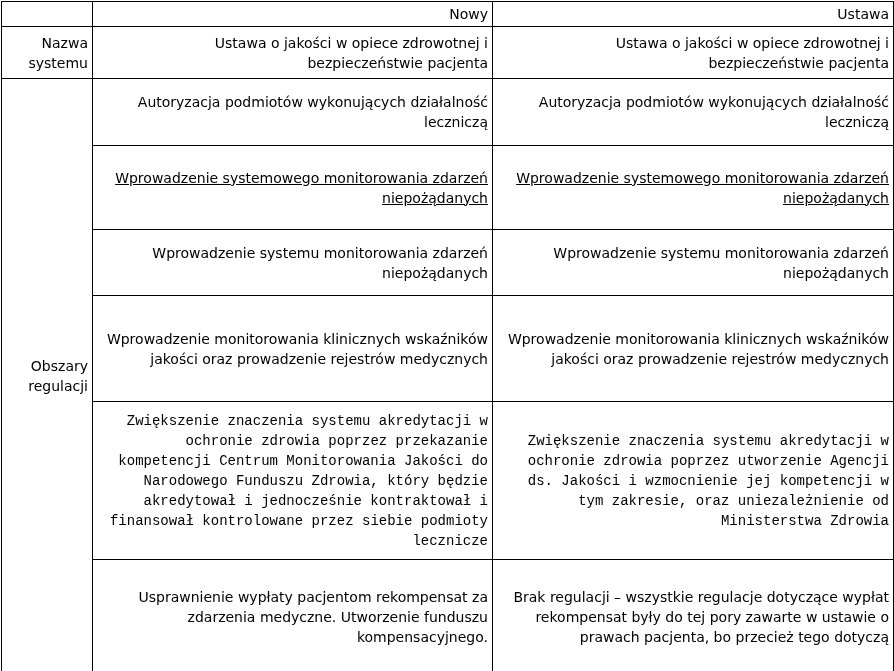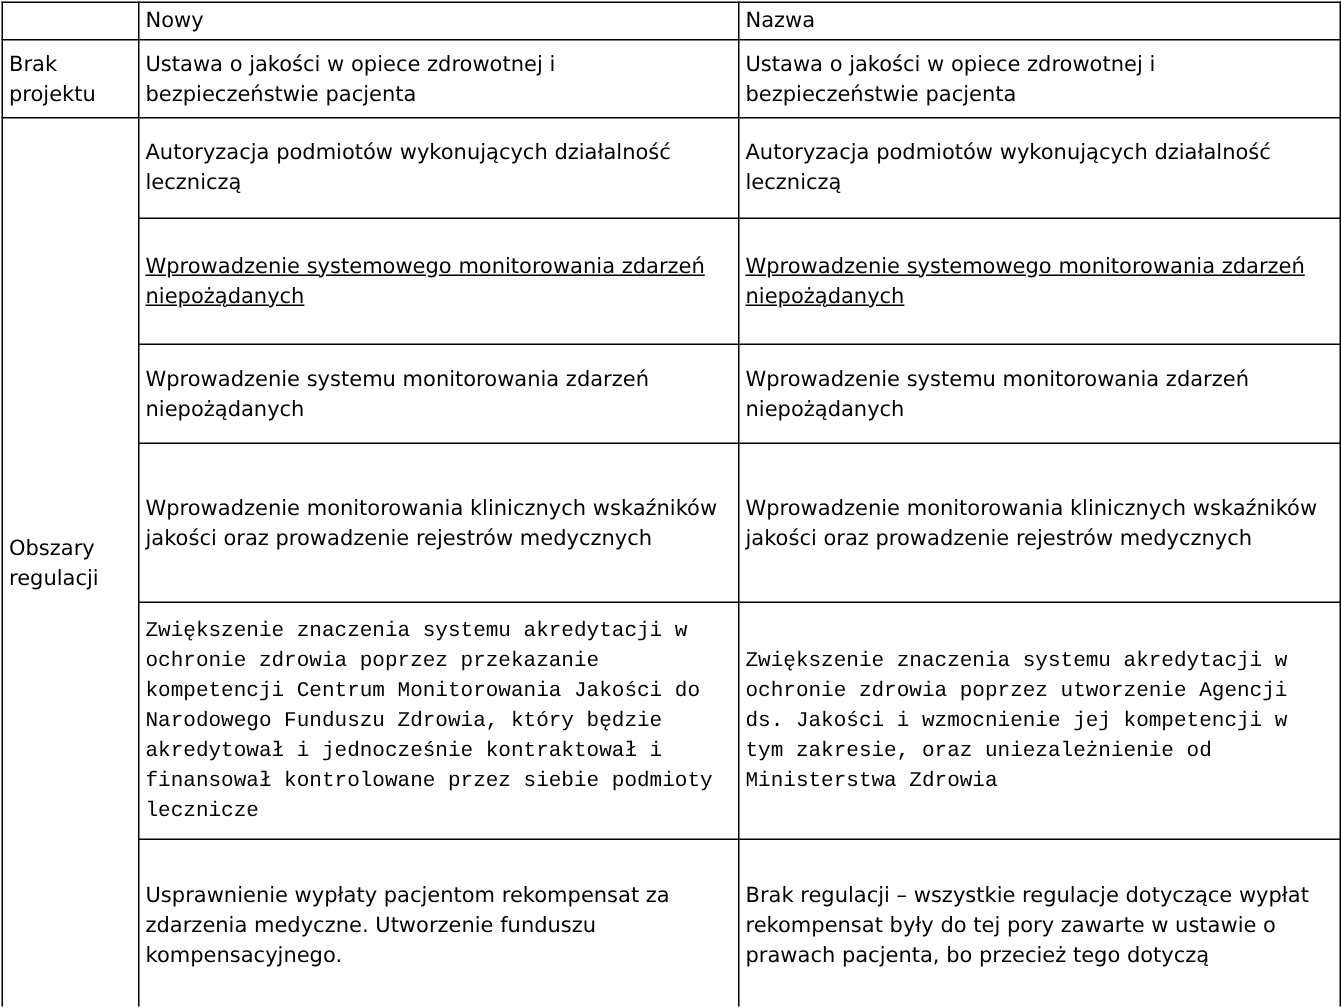--- a/index.html
+++ b/index.html
@@ -16,21 +16,21 @@
     background: #ffffff;
     padding: 1px;
   }
   table.cmp {
     border-collapse: collapse;
     table-layout: fixed;
     width: 892px;
   }
   table.cmp td, table.cmp th {
     border: 1px solid #000000;
-    text-align: left;
+    text-align: right;
     vertical-align: middle;
     font-size: 14px;
     font-weight: normal;
     line-height: 20px;
     padding: 2px 4px;
     overflow: hidden;
     word-wrap: break-word;
   }
   col.c-label { width: 91px; }
   col.c-nowy  { width: 400px; }
@@ -51,24 +51,24 @@
   <table class="cmp">
     <colgroup>
       <col class="c-label">
       <col class="c-nowy">
       <col class="c-stary">
     </colgroup>
     <tbody>
       <tr class="h-head">
         <td></td>
         <th>Nowy</th>
-        <th>Nazwa</th>
+        <th>Ustawa</th>
       </tr>
       <tr class="h-nazwa">
-        <td>Brak projektu</td>
+        <td>Nazwa systemu</td>
         <td>Ustawa o jakości w opiece zdrowotnej i bezpieczeństwie pacjenta</td>
         <td>Ustawa o jakości w opiece zdrowotnej i bezpieczeństwie pacjenta</td>
       </tr>
       <tr class="h-aut">
         <td rowspan="6">Obszary regulacji</td>
         <td>Autoryzacja podmiotów wykonujących działalność leczniczą</td>
         <td>Autoryzacja podmiotów wykonujących działalność leczniczą</td>
       </tr>
       <tr class="h-sysg">
         <td>Wprowadzenie systemowego monitorowania zdarzeń niepożądanych</td>

